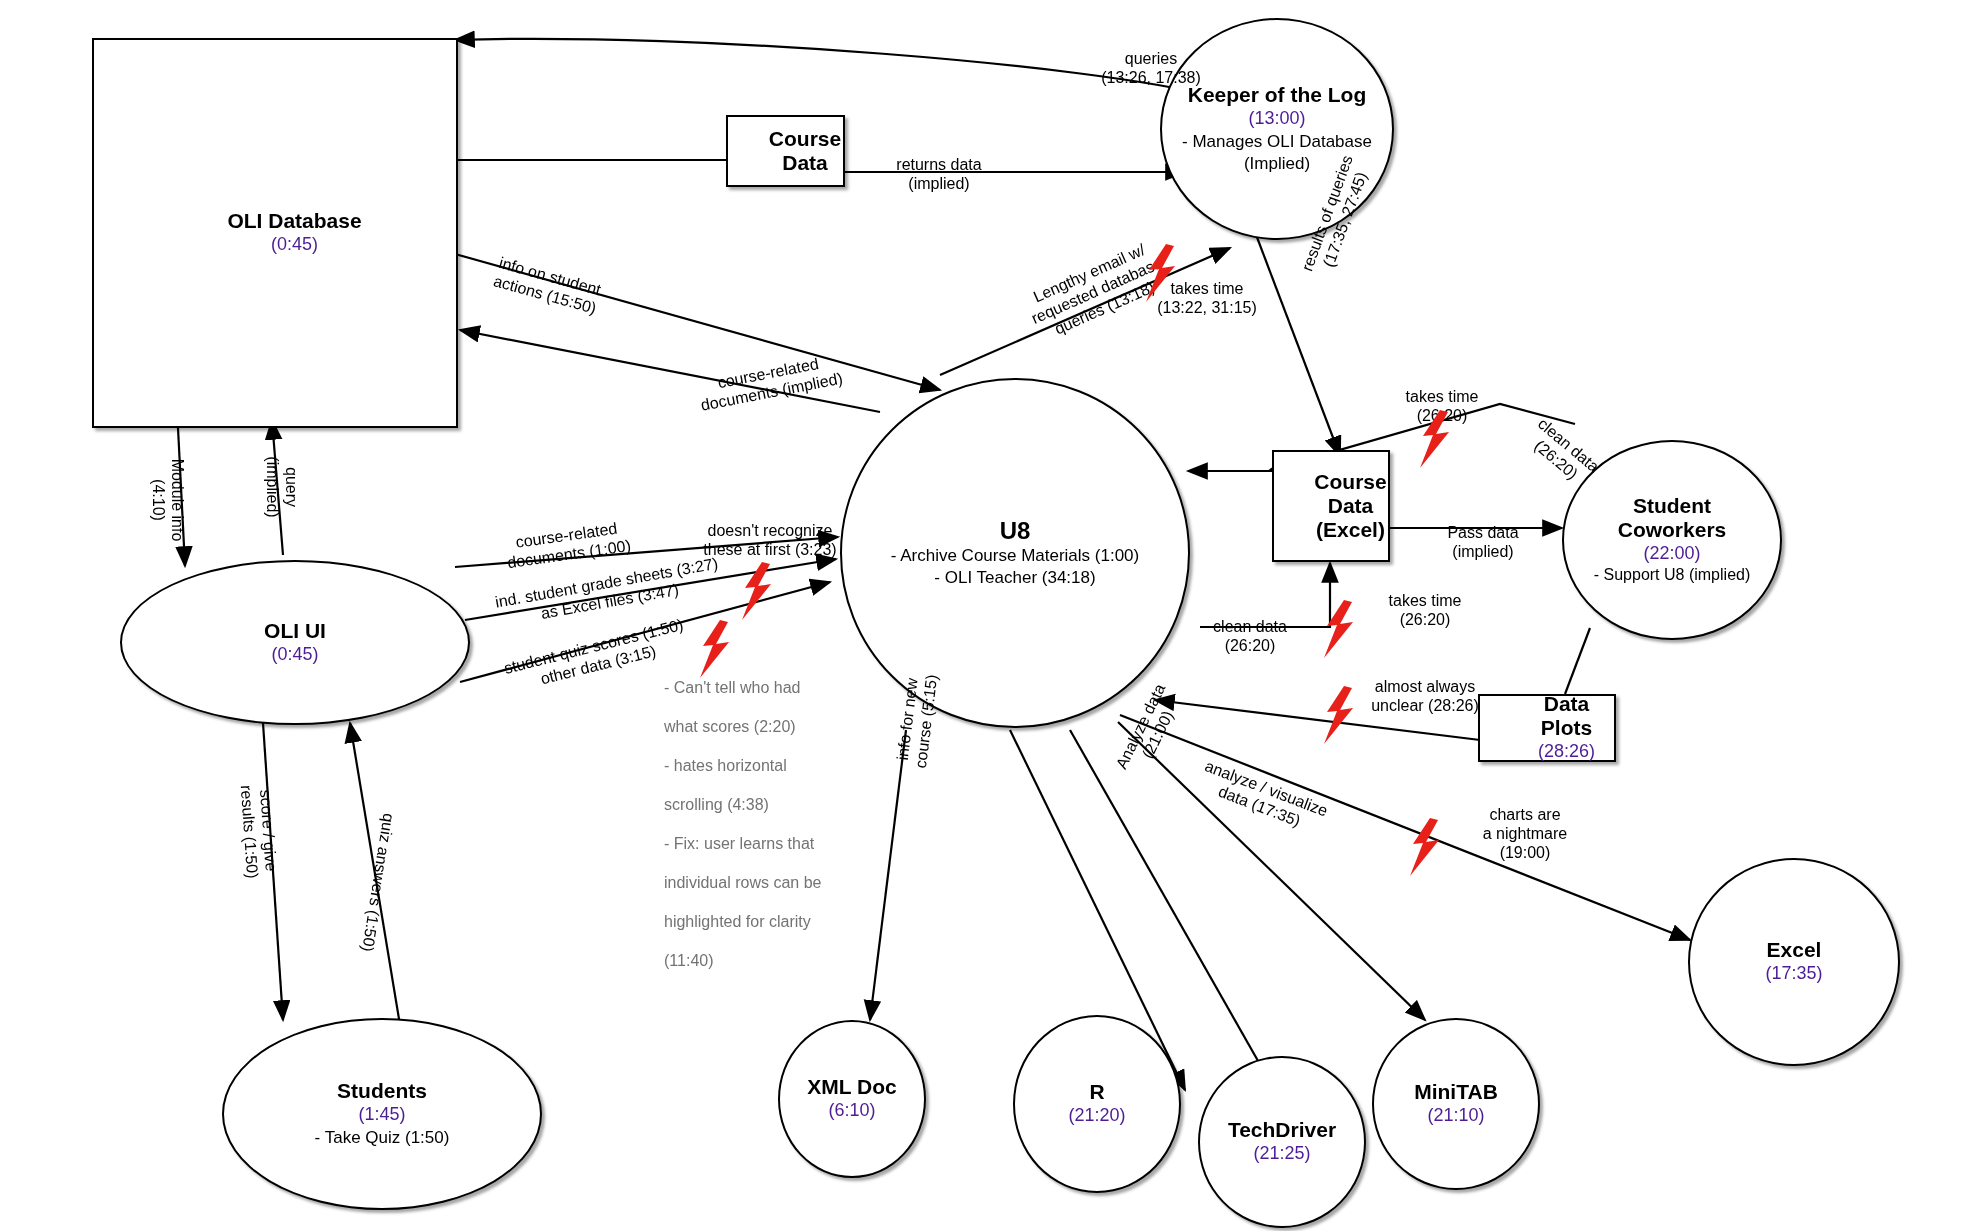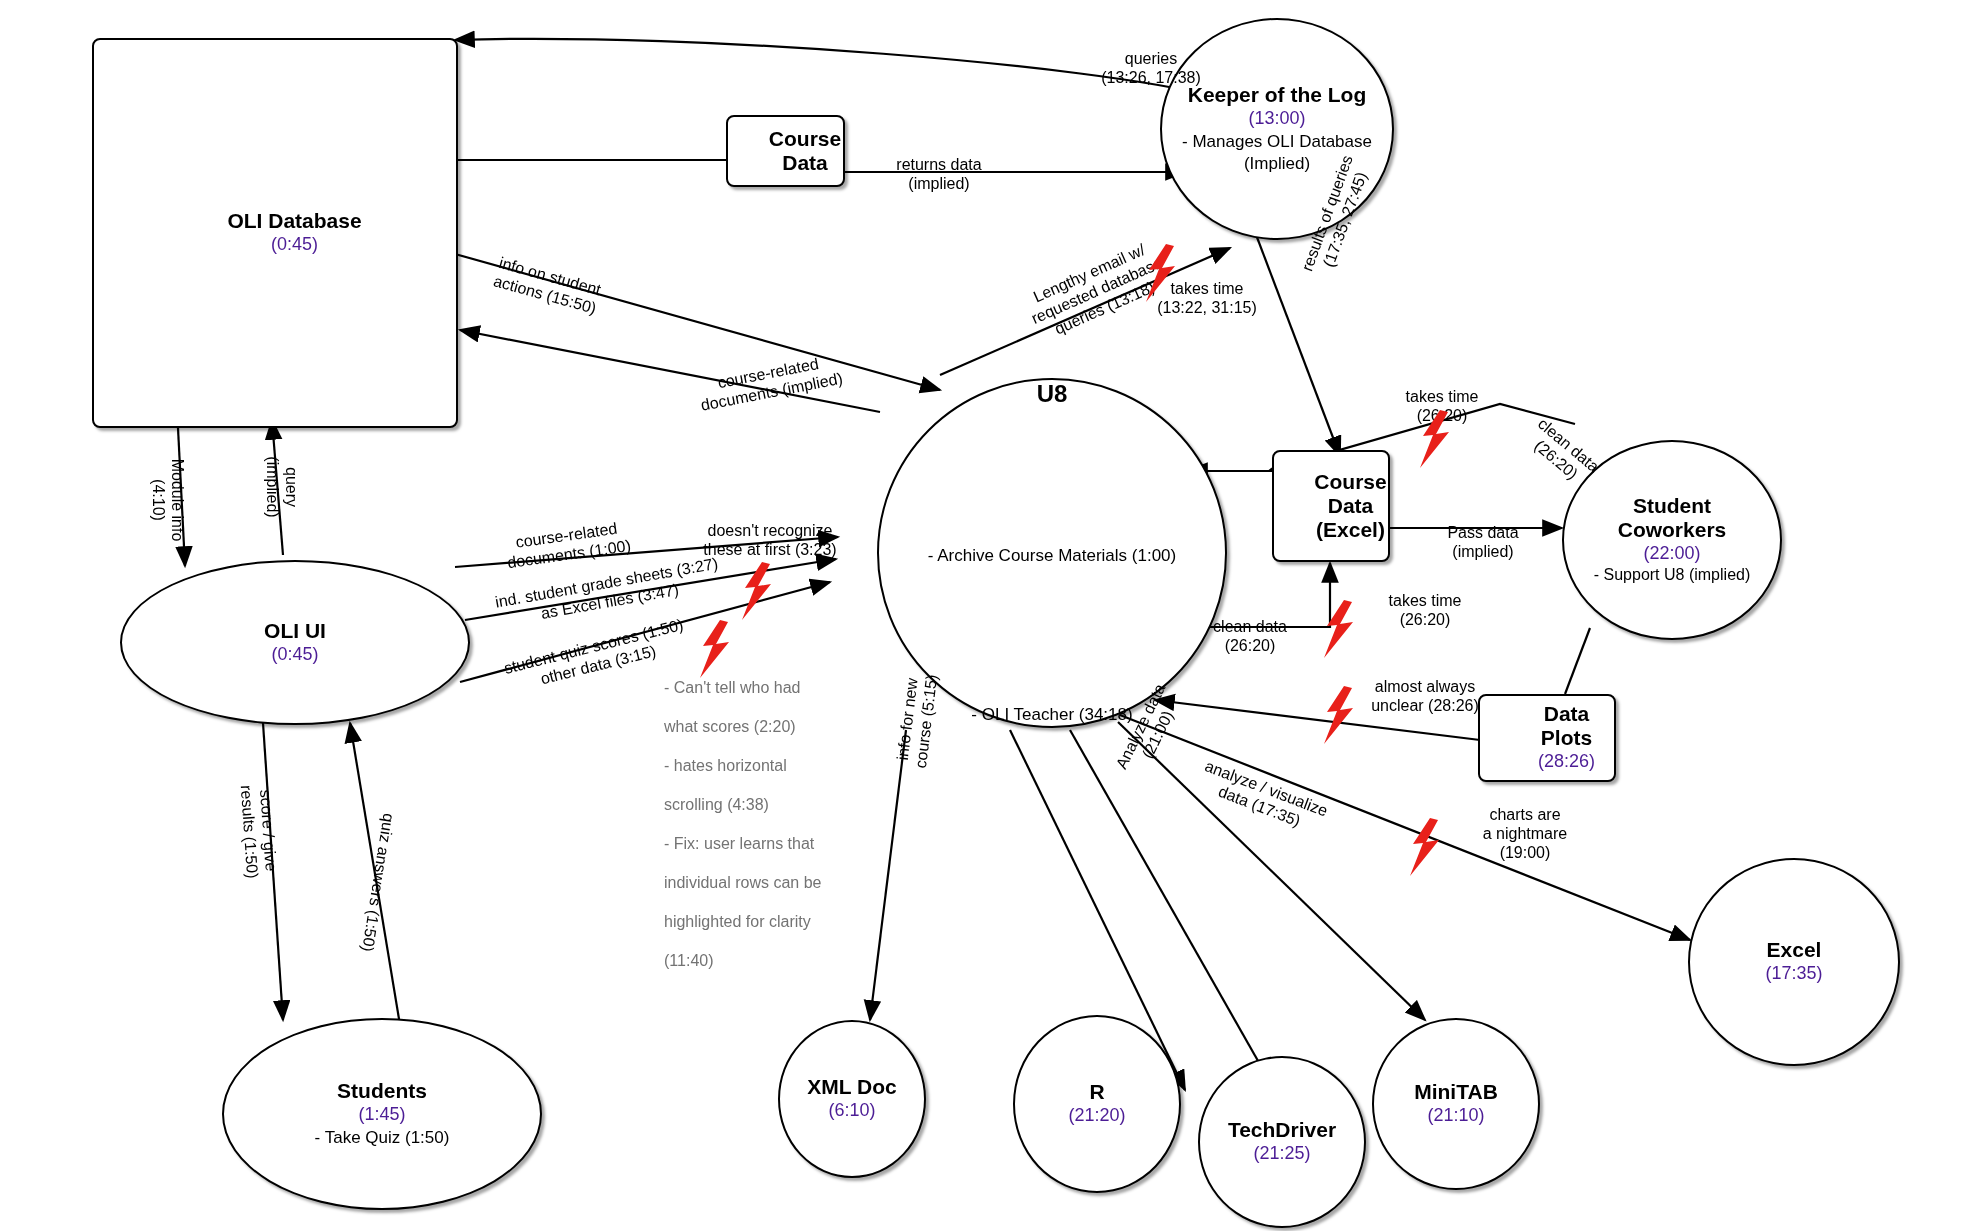--- a/index.html
+++ b/index.html
@@ -26,21 +26,21 @@
     border: 2px solid #000000;
     display: flex;
     flex-direction: column;
     align-items: center;
     justify-content: center;
     text-align: center;
     box-shadow: 3px 3px 3px rgba(0,0,0,0.35);
     z-index: 5;
   }
   .node.circle { border-radius: 50%; }
-  .node.rect { border-radius: 8px; padding-left: 39px; }
+  .node.rect { border-radius: 0; padding-left: 39px; }
   .node .title {
     font-weight: bold;
     font-size: 21px;
     color: #000;
     line-height: 1.15;
   }
   .node .sub {
     font-size: 18px;
     color: #4c1d95;
     line-height: 1.3;
@@ -152,21 +152,21 @@
 Data</div>
   </div>
 
   <div class="node circle" style="left:1160px; top:18px; width:234px; height:222px;">
     <div class="title">Keeper of the Log</div>
     <div class="sub">(13:00)</div>
     <div class="bullet">- Manages OLI Database</div>
     <div class="bullet">(Implied)</div>
   </div>
 
-  <div class="node circle" style="left:877px; top:378px; width:350px; height:350px;justify-content:space-between;">
+  <div class="node circle" style="left:840px; top:378px; width:350px; height:350px;">
     <div class="title" style="font-size:24px;">U8</div>
     <div class="bullet">- Archive Course Materials (1:00)</div>
     <div class="bullet">- OLI Teacher (34:18)</div>
   </div>
 
   <div class="node circle" style="left:120px; top:560px; width:350px; height:165px;">
     <div class="title">OLI UI</div>
     <div class="sub">(0:45)</div>
   </div>
 
@@ -182,21 +182,21 @@
 (Excel)</div>
   </div>
 
   <div class="node circle" style="left:1562px; top:440px; width:220px; height:200px;">
     <div class="title" style="white-space:pre-line;">Student
 Coworkers</div>
     <div class="sub">(22:00)</div>
     <div class="bullet" style="font-size:16px;">- Support U8 (implied)</div>
   </div>
 
-  <div class="node rect" style="left:1478px; top:694px; width:138px; height:88px;">
+  <div class="node rect" style="left:1478px; top:694px; width:138px; height:68px;">
     <div class="title">Data Plots</div>
     <div class="sub">(28:26)</div>
   </div>
 
   <div class="node circle" style="left:1688px; top:858px; width:212px; height:208px;">
     <div class="title">Excel</div>
     <div class="sub">(17:35)</div>
   </div>
 
   <div class="node circle" style="left:778px; top:1020px; width:148px; height:158px;">

